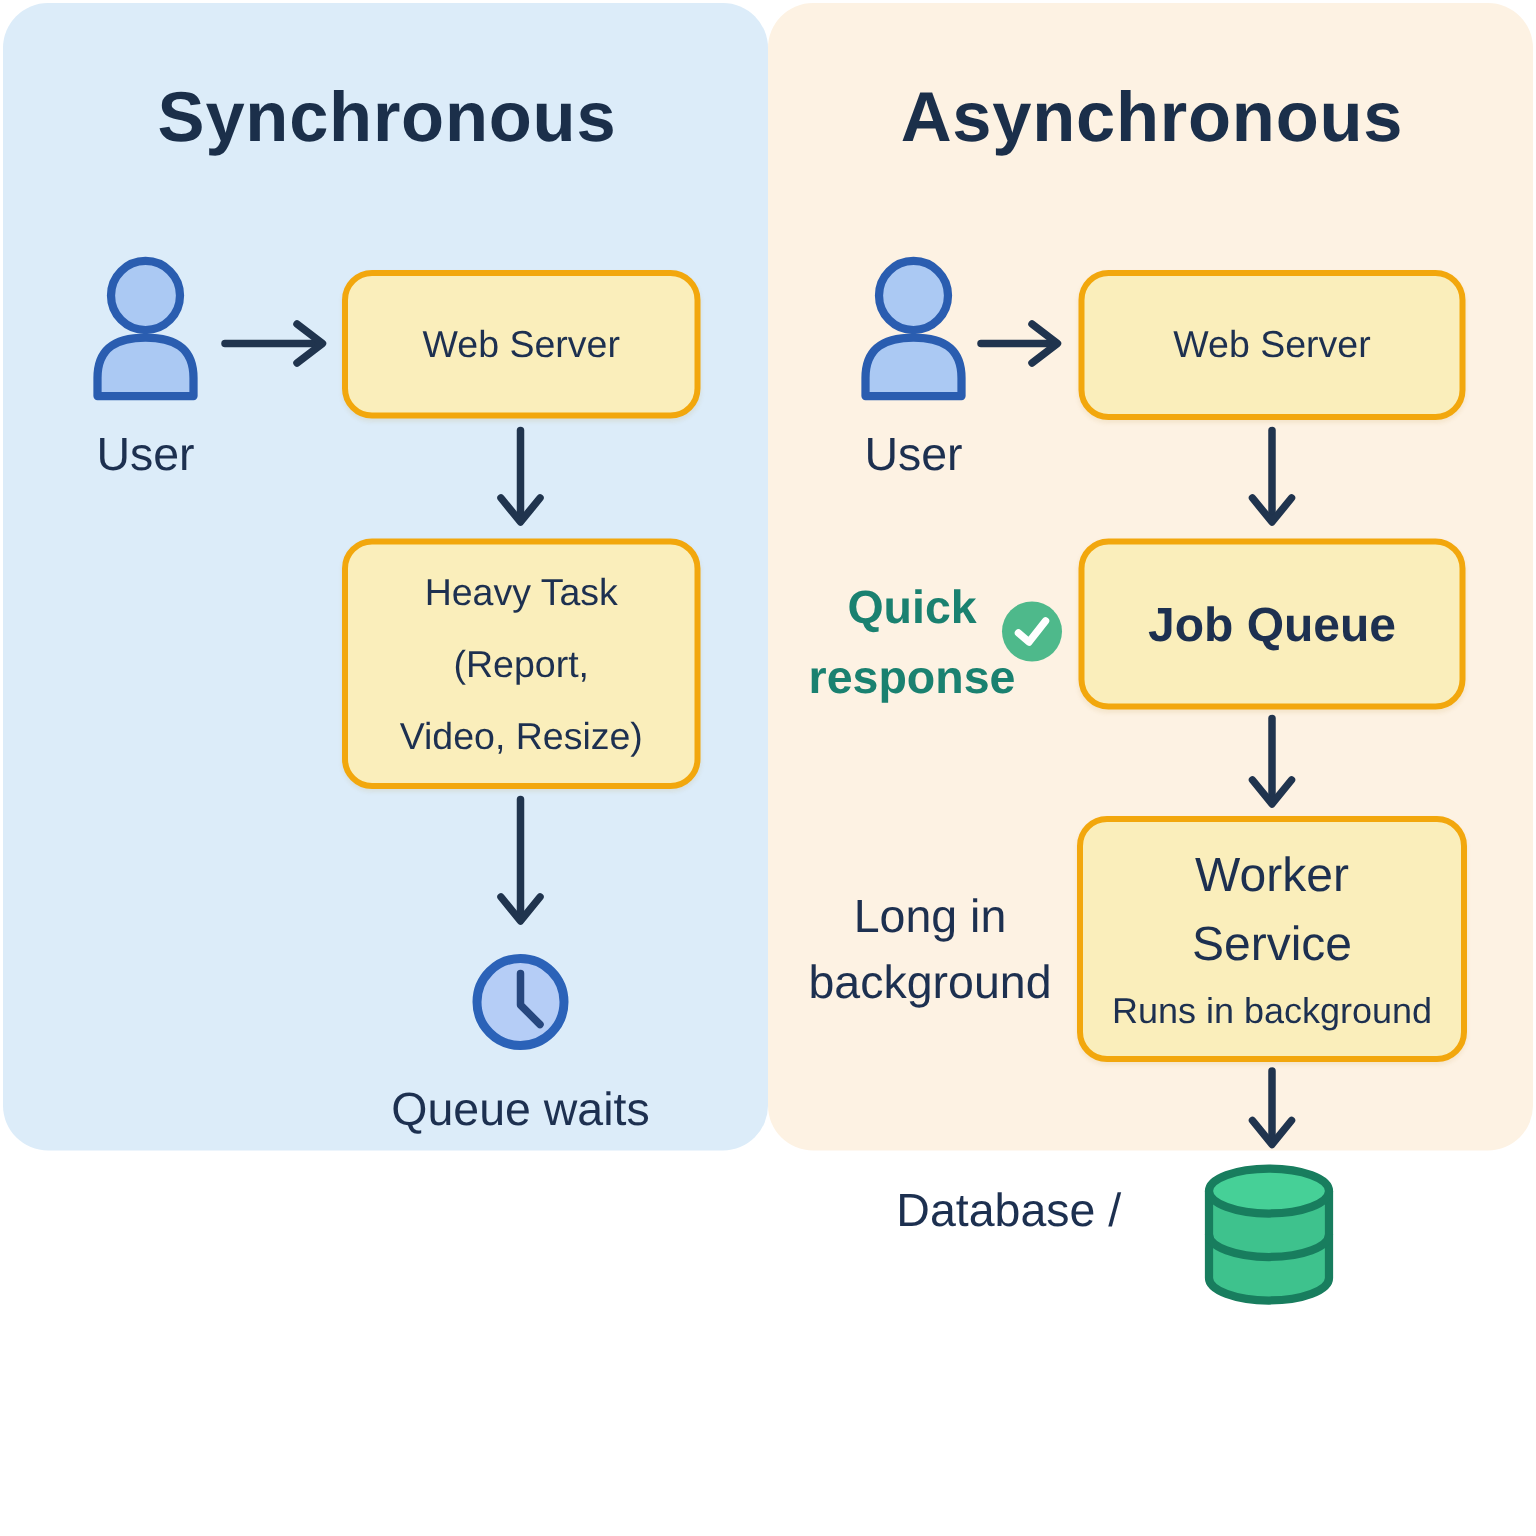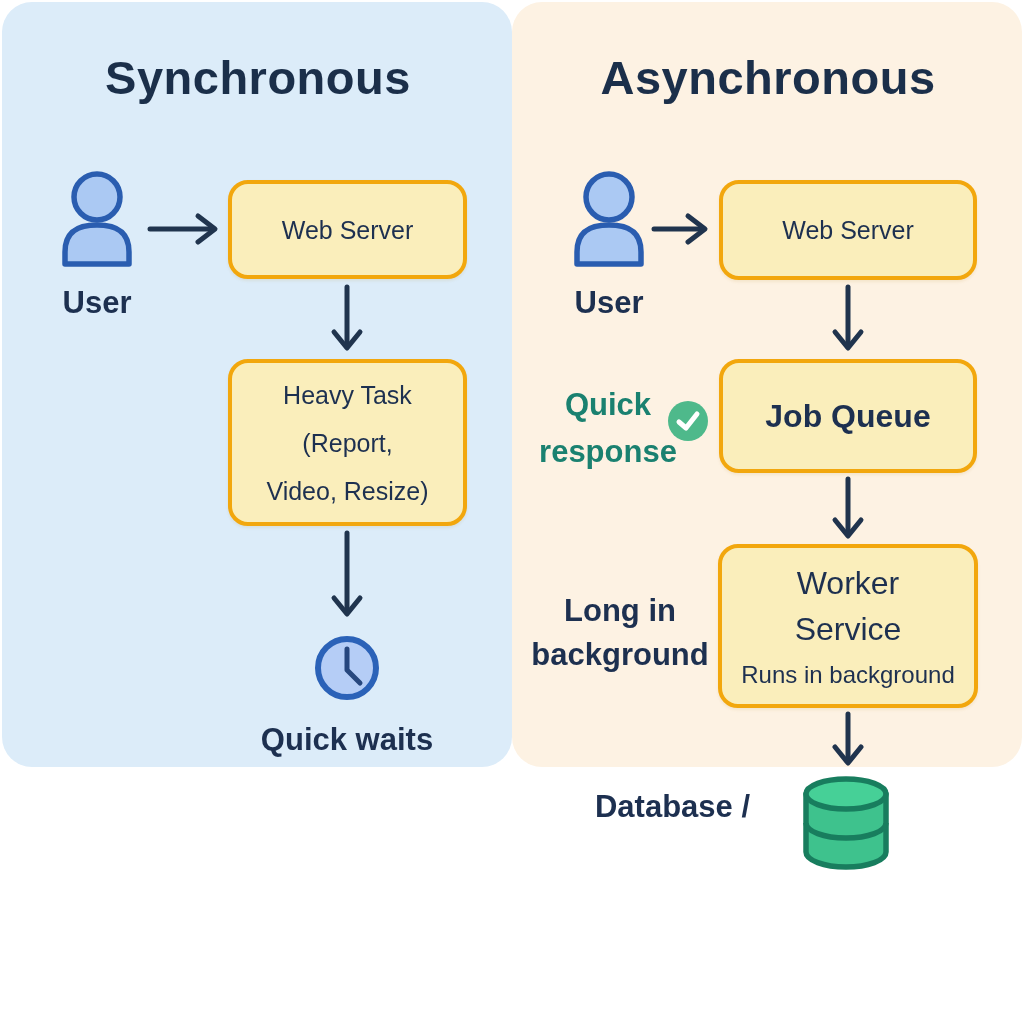--- a/index.html
+++ b/index.html
@@ -39,21 +39,21 @@
     background:var(--box-fill);border:4px solid var(--box-border);
     border-radius:20px;display:flex;flex-direction:column;
     align-items:center;justify-content:center;text-align:center;
     box-shadow:0 2px 3px rgba(180,140,40,0.12);
     color:var(--text-navy);font-weight:500;
   }
   .node .line{font-size:25px;line-height:48px;white-space:nowrap;}
   .node .line-lg{font-size:32px;line-height:46px;white-space:nowrap;}
   .node .subline{font-size:24px;line-height:34px;margin-top:6px;white-space:nowrap;}
   .label{
-    font-size:31px;line-height:44px;font-weight:700;text-align:center;
+    font-size:31px;line-height:44px;font-weight:400;text-align:center;
     color:var(--text-navy);white-space:nowrap;
   }
   .label.teal{color:var(--teal-text);font-weight:600;line-height:47px;}
   svg{display:block;}
 </style>
 </head>
 <body>
 
 <div class="stage">
 
@@ -99,21 +99,21 @@
       <polyline points="5,68 18,84 31,68" style="stroke:var(--arrow);" stroke-width="5" stroke-linecap="round" stroke-linejoin="round" fill="none"></polyline>
     </svg>
   </div>
 
   <div class="abs" style="left:313px;top:634px;">
     <svg width="68" height="68" viewBox="0 0 68 68">
       <circle cx="34" cy="34" r="29" style="fill:var(--clock-fill);stroke:var(--clock-stroke);" stroke-width="6"></circle>
       <polyline points="34,15 34,36 47,49" style="stroke:var(--clock-hand);" stroke-width="5" stroke-linecap="round" stroke-linejoin="round" fill="none"></polyline>
     </svg>
   </div>
-  <div class="abs label" style="left:197px;top:718px;width:300px;">Quick waits</div>
+  <div class="abs label" style="left:197px;top:718px;width:300px;">Queue waits</div>
 
   <div class="panel async">
     <div class="abs title" style="left:0;top:48px;">Asynchronous</div>
   </div>
 
   <div class="abs" style="left:570px;top:170px;">
     <svg width="78" height="100" viewBox="0 0 78 100">
       <circle cx="39" cy="27" r="23" style="fill:var(--user-icon-fill);stroke:var(--user-icon-stroke);" stroke-width="5.5"></circle>
       <path d="M7,94 L7,82 C7,61 21,55 39,55 C57,55 71,61 71,82 L71,94 Z" style="fill:var(--user-icon-fill);stroke:var(--user-icon-stroke);" stroke-width="5.5" stroke-linejoin="round"></path>
     </svg>

